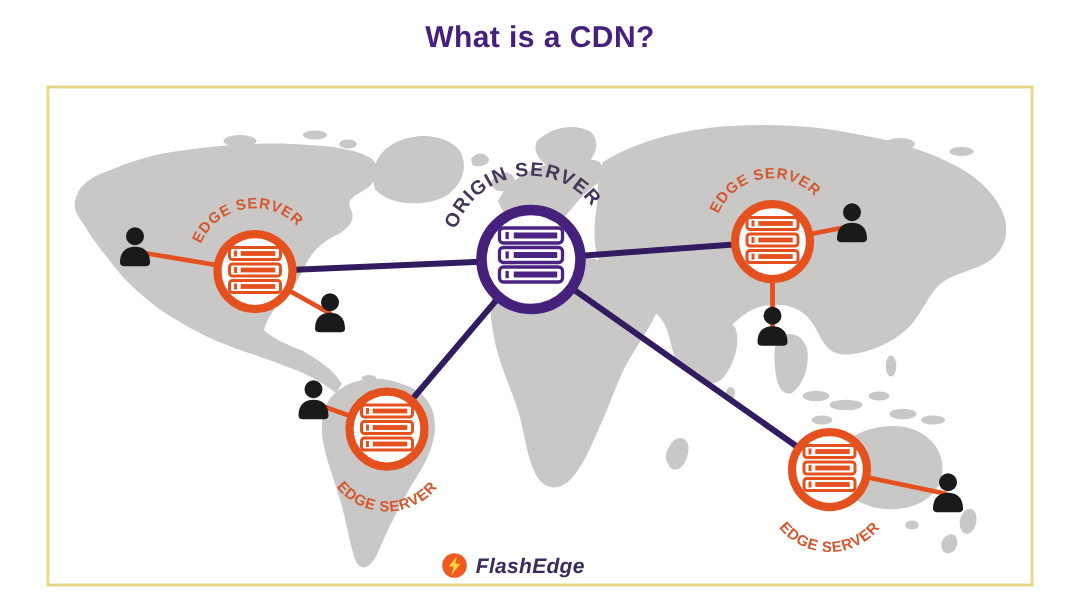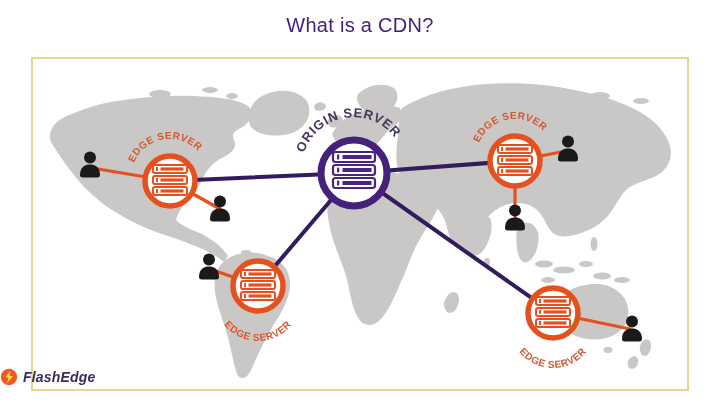--- a/index.html
+++ b/index.html
@@ -2,26 +2,26 @@
 <html><head>
 <meta charset="utf-8">
 <style>
   html,body{margin:0;padding:0;}
   body{
     width:720px;height:404px;position:relative;background:#ffffff;
     font-family:"Liberation Sans",sans-serif;overflow:hidden;
   }
   .page-title{
     position:absolute;top:14px;left:0;width:720px;text-align:center;
-    font-size:20px;font-weight:normal;color:#45207d;letter-spacing:.3px;
+    font-size:20px;font-weight:bold;color:#45207d;letter-spacing:.3px;
   }
   .diagram-svg{position:absolute;left:0;top:0;}
   .logo{
     position:absolute;left:0;bottom:18px;width:644px;
-    display:flex;align-items:center;justify-content:flex-start;gap:5px;
+    display:flex;align-items:center;justify-content:center;gap:5px;padding-left:20px;
   }
   .logo-text{
     font-size:14px;font-weight:bold;font-style:italic;color:#3b2a5c;letter-spacing:.2px;
   }
   svg text{font-family:"Liberation Sans",sans-serif;}
   .origin-label{font-size:13px;font-weight:bold;fill:#453659;letter-spacing:.8px;}
   .edge-label{font-size:10px;font-weight:bold;fill:#d4572e;letter-spacing:.5px;}
 </style>
 </head>
 <body>

